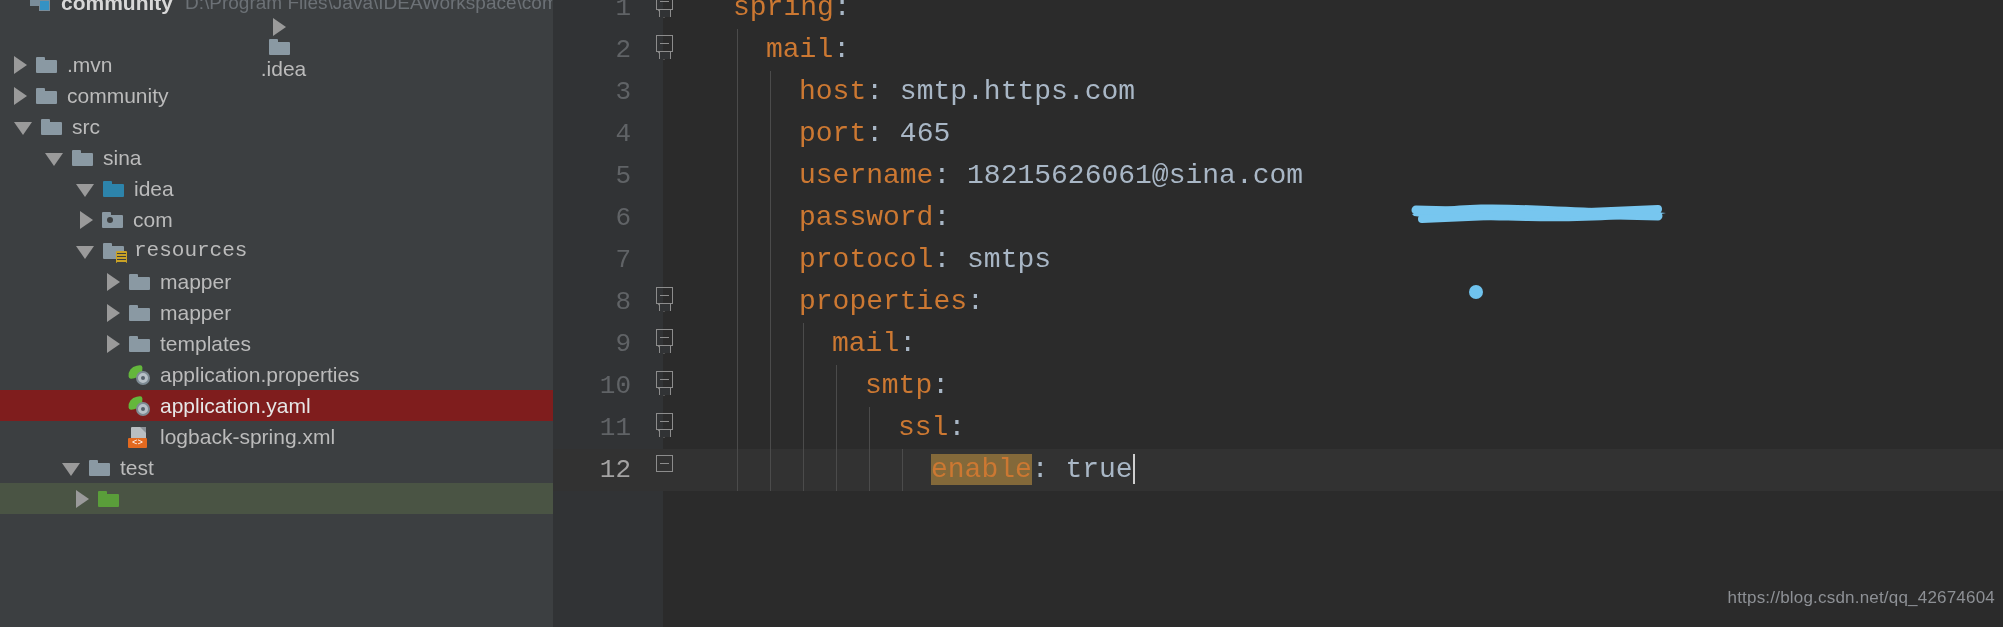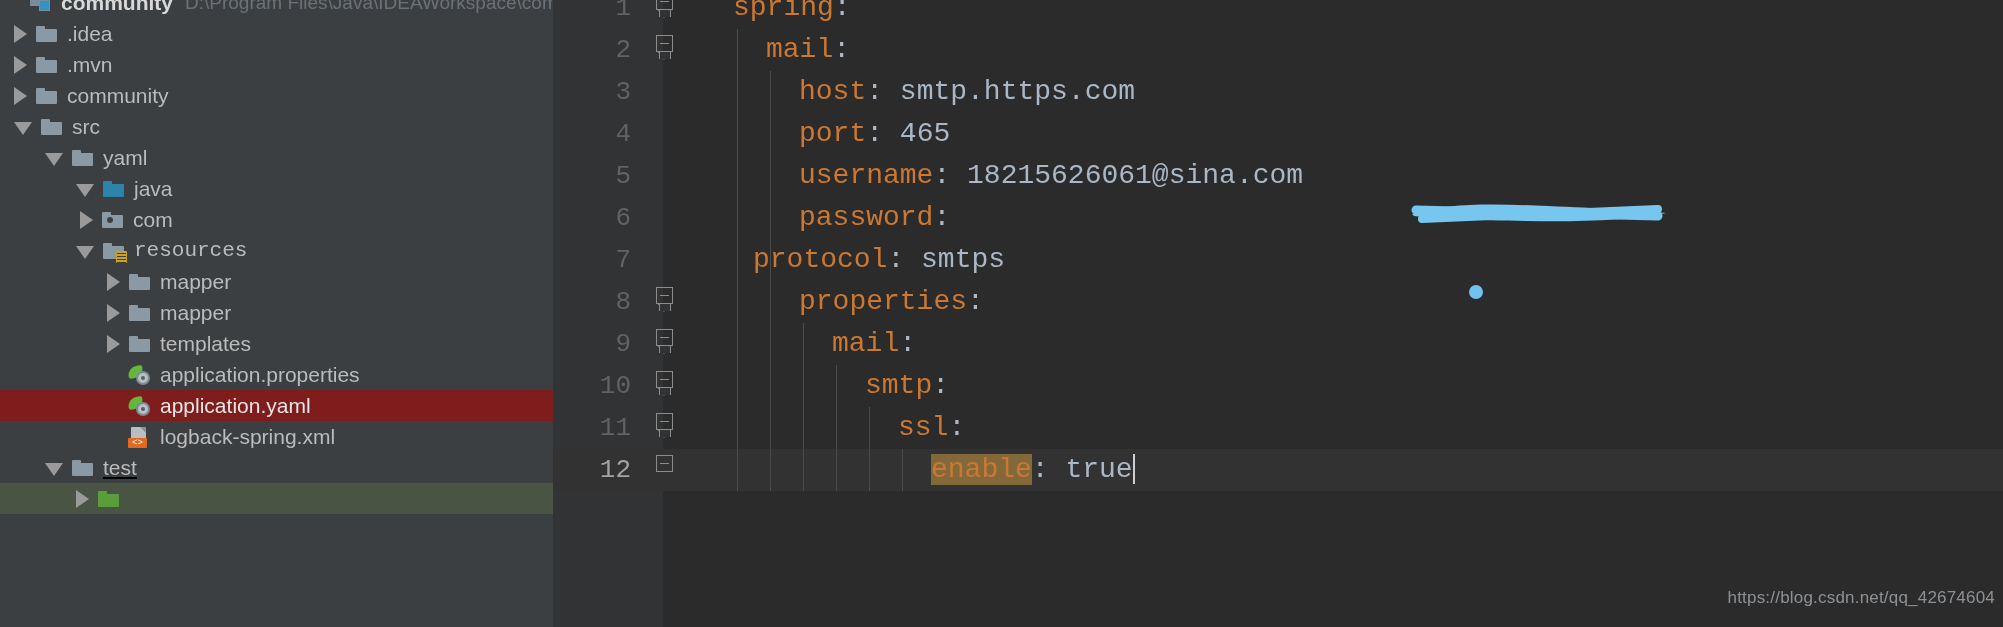--- a/index.html
+++ b/index.html
@@ -343,21 +343,21 @@
       <span class="module-icon">
         <span class="sq1"></span>
           <span class="sq2"></span>
           <span class="sq3"></span>
       </span>
       <span class="proj-name">community</span>
       <span class="proj-path">D:\Program Files\Java\IDEAWorkspace\comm</span>
     </div>
 
     <div id="tree">
-        <div class="tree-row" style="padding-left: 14px;">
+        <div class="tree-row" style="padding-left: 14px; flex-direction: column;">
           <span class="arrow collapsed"></span>
           <span class="tree-icon ic-folder">
             <span class="tab"></span>
             <span class="body"></span>
           </span>
           <span class="tree-label">.idea</span>
         </div>
         <div class="tree-row" style="padding-left: 14px;">
           <span class="arrow collapsed"></span>
           <span class="tree-icon ic-folder">
@@ -381,29 +381,29 @@
             <span class="body"></span>
           </span>
           <span class="tree-label">src</span>
         </div>
         <div class="tree-row" style="padding-left: 45px;">
           <span class="arrow expanded"></span>
           <span class="tree-icon ic-folder">
             <span class="tab"></span>
             <span class="body"></span>
           </span>
-          <span class="tree-label">yaml</span>
+          <span class="tree-label">sina</span>
         </div>
         <div class="tree-row" style="padding-left: 76px;">
           <span class="arrow expanded"></span>
           <span class="tree-icon ic-folder src">
             <span class="tab"></span>
             <span class="body"></span>
           </span>
-          <span class="tree-label">java</span>
+          <span class="tree-label">idea</span>
         </div>
         <div class="tree-row" style="padding-left: 80px;">
           <span class="arrow collapsed"></span>
           <span class="tree-icon ic-folder">
             <span class="tab"></span>
             <span class="body"></span>
             <span class="dot"></span>
           </span>
           <span class="tree-label">com</span>
         </div>
@@ -462,21 +462,21 @@
           <span class="tree-label">application.yaml</span>
         </div>
         <div class="tree-row" style="padding-left: 107px;">
           <span class="arrow none"></span>
           <span class="tree-icon ic-xml">
             <span class="page"></span>
             <span class="badge">&lt;&gt;</span>
           </span>
           <span class="tree-label">logback-spring.xml</span>
         </div>
-        <div class="tree-row" style="padding-left: 45px; text-decoration: underline;">
+        <div class="tree-row" style="padding-left: 62px;">
           <span class="arrow expanded"></span>
           <span class="tree-icon ic-folder">
             <span class="tab"></span>
             <span class="body"></span>
           </span>
           <span class="tree-label">test</span>
         </div>
         <div class="tree-row testroot" style="padding-left: 76px;">
           <span class="arrow collapsed"></span>
           <span class="tree-icon ic-folder testsrc">
@@ -489,21 +489,21 @@
 
   <div id="editor">
     <div id="gutter"></div>
     <div id="code-lines">
         <div class="code-line" style="top: -13px;"><span class="ln">1</span><span class="fold"><span class="fold-box"></span><span class="fold-tri"></span></span><span class="code-text" style="margin-left: 40px;"><span class="k">spring</span><span class="p">:</span></span></div>
         <div class="code-line" style="top: 29px;"><span class="ln">2</span><span class="fold"><span class="fold-box"></span><span class="fold-tri"></span></span><span class="indent-guide" style="left: 184px;"></span><span class="code-text" style="margin-left: 73px;"><span class="k">mail</span><span class="p">:</span></span></div>
         <div class="code-line" style="top: 71px;"><span class="ln">3</span><span class="fold"></span><span class="indent-guide" style="left: 184px;"></span><span class="indent-guide" style="left: 217px;"></span><span class="code-text" style="margin-left: 106px;"><span class="k">host</span><span class="p">:</span><span class="v"> smtp.https.com</span></span></div>
         <div class="code-line" style="top: 113px;"><span class="ln">4</span><span class="fold"></span><span class="indent-guide" style="left: 184px;"></span><span class="indent-guide" style="left: 217px;"></span><span class="code-text" style="margin-left: 106px;"><span class="k">port</span><span class="p">:</span><span class="v"> 465</span></span></div>
         <div class="code-line" style="top: 155px;"><span class="ln">5</span><span class="fold"></span><span class="indent-guide" style="left: 184px;"></span><span class="indent-guide" style="left: 217px;"></span><span class="code-text" style="margin-left: 106px;"><span class="k">username</span><span class="p">:</span><span class="v"> 18215626061@sina.com</span></span></div>
         <div class="code-line" style="top: 197px;"><span class="ln">6</span><span class="fold"></span><span class="indent-guide" style="left: 184px;"></span><span class="indent-guide" style="left: 217px;"></span><span class="code-text" style="margin-left: 106px;"><span class="k">password</span><span class="p">:</span></span></div>
-        <div class="code-line" style="top: 239px;"><span class="ln">7</span><span class="fold"></span><span class="indent-guide" style="left: 184px;"></span><span class="indent-guide" style="left: 217px;"></span><span class="code-text" style="margin-left: 60px; font-family: Liberation Mono, monospace;"><span class="k">protocol</span><span class="p">:</span><span class="v"> smtps</span></span></div>
+        <div class="code-line" style="top: 239px;"><span class="ln">7</span><span class="fold"></span><span class="indent-guide" style="left: 184px;"></span><span class="indent-guide" style="left: 217px;"></span><span class="code-text" style="margin-left: 106px; font-family: Liberation Mono, monospace;"><span class="k">protocol</span><span class="p">:</span><span class="v"> smtps</span></span></div>
         <div class="code-line" style="top: 281px;"><span class="ln">8</span><span class="fold"><span class="fold-box"></span><span class="fold-tri"></span></span><span class="indent-guide" style="left: 184px;"></span><span class="indent-guide" style="left: 217px;"></span><span class="code-text" style="margin-left: 106px;"><span class="k">properties</span><span class="p">:</span></span></div>
         <div class="code-line" style="top: 323px;"><span class="ln">9</span><span class="fold"><span class="fold-box"></span><span class="fold-tri"></span></span><span class="indent-guide" style="left: 184px;"></span><span class="indent-guide" style="left: 217px;"></span><span class="indent-guide" style="left: 250px;"></span><span class="code-text" style="margin-left: 139px;"><span class="k">mail</span><span class="p">:</span></span></div>
         <div class="code-line" style="top: 365px;"><span class="ln">10</span><span class="fold"><span class="fold-box"></span><span class="fold-tri"></span></span><span class="indent-guide" style="left: 184px;"></span><span class="indent-guide" style="left: 217px;"></span><span class="indent-guide" style="left: 250px;"></span><span class="indent-guide" style="left: 283px;"></span><span class="code-text" style="margin-left: 172px;"><span class="k">smtp</span><span class="p">:</span></span></div>
         <div class="code-line" style="top: 407px;"><span class="ln">11</span><span class="fold"><span class="fold-box"></span><span class="fold-tri"></span></span><span class="indent-guide" style="left: 184px;"></span><span class="indent-guide" style="left: 217px;"></span><span class="indent-guide" style="left: 250px;"></span><span class="indent-guide" style="left: 283px;"></span><span class="indent-guide" style="left: 316px;"></span><span class="code-text" style="margin-left: 205px;"><span class="k">ssl</span><span class="p">:</span></span></div>
         <div class="code-line current" style="top: 449px;"><span class="ln">12</span><span class="fold"><span class="fold-box"></span></span><span class="indent-guide" style="left: 184px;"></span><span class="indent-guide" style="left: 217px;"></span><span class="indent-guide" style="left: 250px;"></span><span class="indent-guide" style="left: 283px;"></span><span class="indent-guide" style="left: 316px;"></span><span class="indent-guide" style="left: 349px;"></span><span class="code-text" style="margin-left: 238px;"><span class="hl">enable</span><span class="p">:</span><span class="v"> true</span><span class="caret"></span></span></div>
       </div>
 
     <svg id="redaction" viewBox="0 0 262 26" preserveAspectRatio="none">
       <path d="M4 14 C 40 2, 90 4, 140 6 C 190 8, 230 10, 258 13
                C 230 20, 170 22, 120 21 C 70 20, 28 19, 6 16 Z" fill="#77c6ef"></path>

